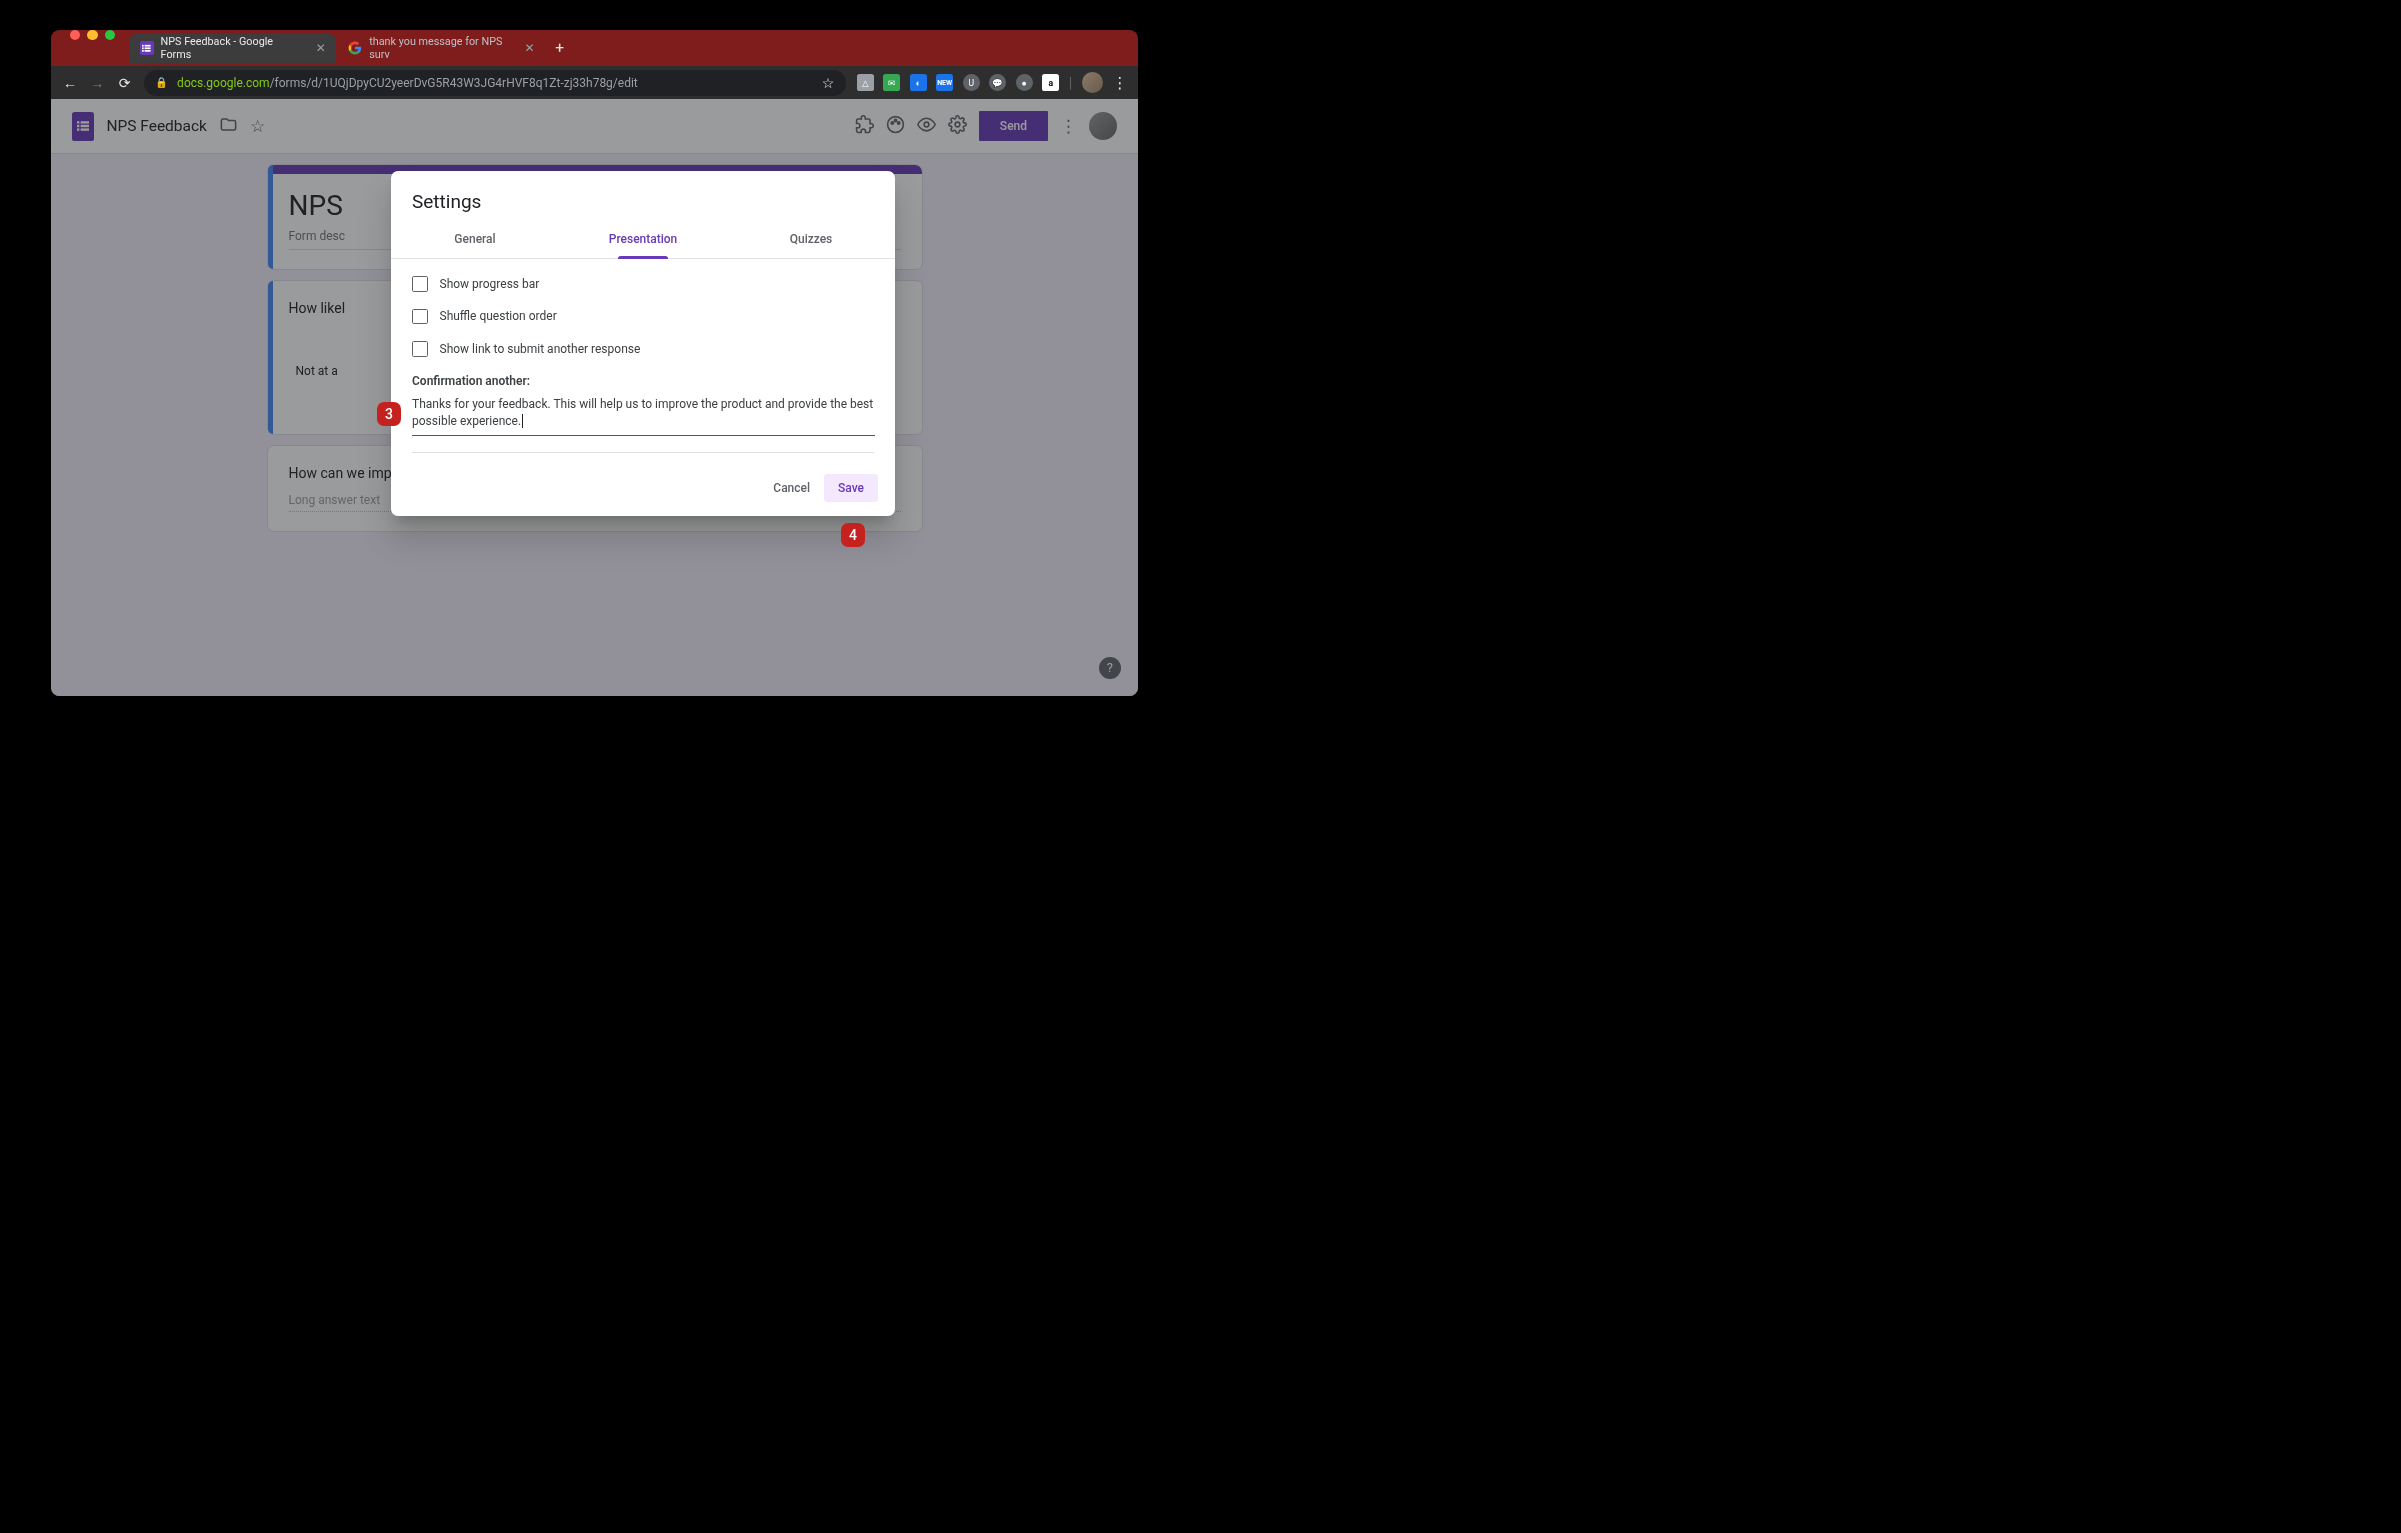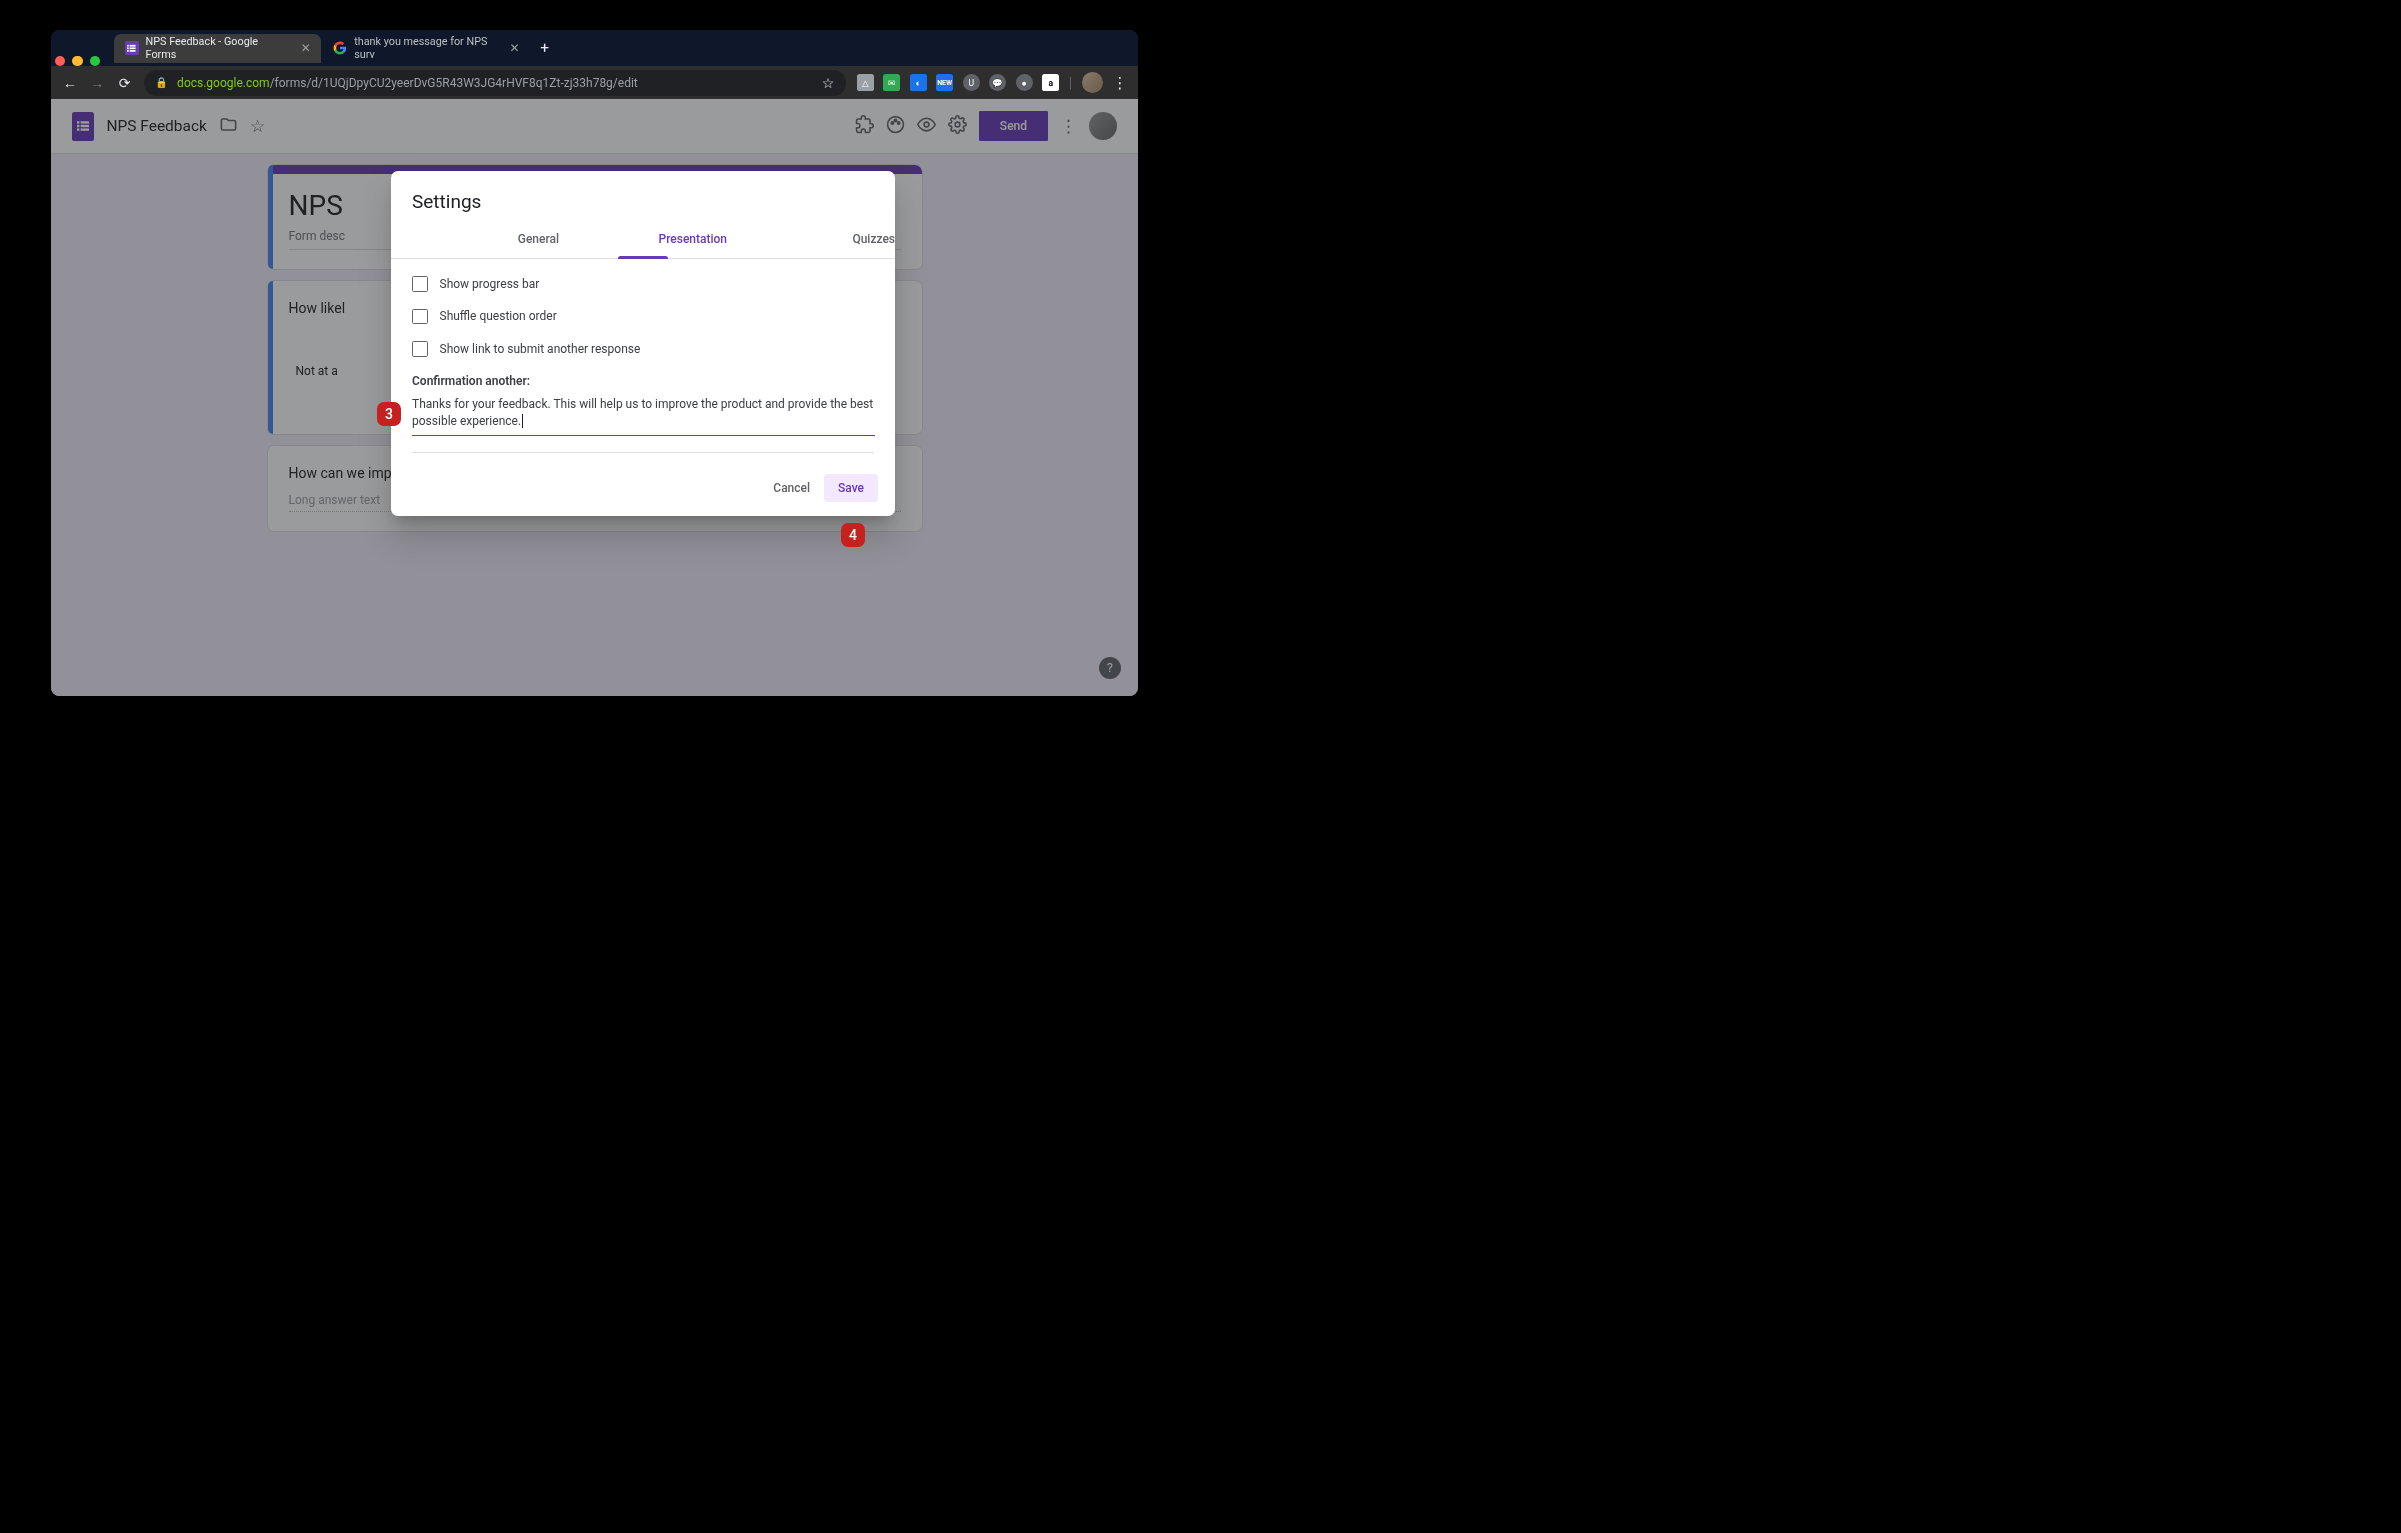--- a/index.html
+++ b/index.html
@@ -16,25 +16,25 @@
       left: 51px;
       top: 30px;
       width: 1087px;
       height: 666px;
       background: #2e2e2e;
       border-radius: 8.6px;
       overflow: hidden;
       box-shadow: 0 17px 52px rgba(0,0,0,0.5);
     }
     .browser-top {
-      background: #0f172a;
+      background: #7f1d1d;
       height: 36px;
       display: flex;
-      align-items: flex-end;
-      padding: 0 4px;
+      align-items: flex-start;
+      padding: 0 19px;
     }
     .traffic-lights {
       display: flex;
       gap: 7px;
       margin-right: 14px;
     }
     .traffic-light {
       width: 10.4px;
       height: 10.4px;
       border-radius: 50%;
@@ -256,21 +256,21 @@
       font-size: 19px;
       color: #202124;
       padding: 19px 21px 7px 21px;
     }
     .modal-tabs {
       display: flex;
       border-bottom: 0.9px solid #e0e0e0;
     }
     .modal-tab {
       flex: 1;
-      text-align: right;
+      text-align: center;
       padding: 12px 0;
       font-size: 12px;
       font-weight: 500;
       color: #5f6368;
       cursor: pointer;
       position: relative;
     }
     .modal-tab.active {
       color: #673ab7;
     }

